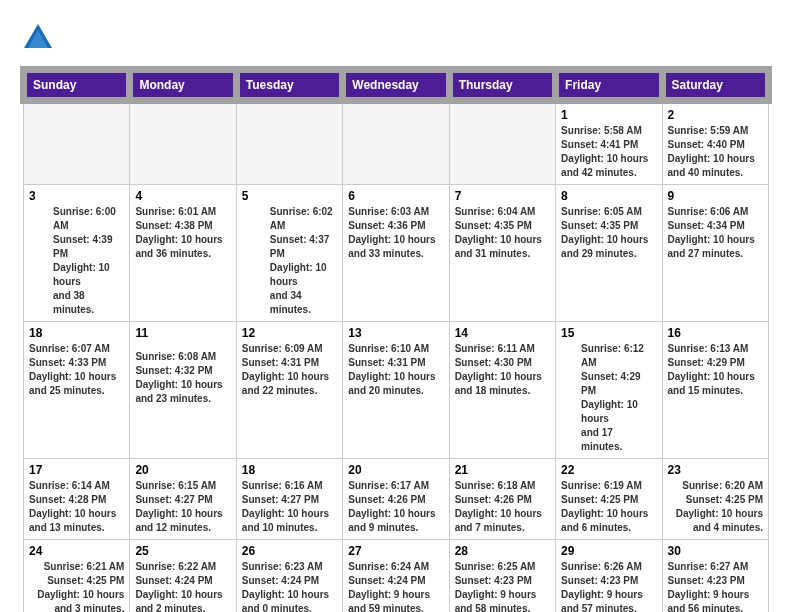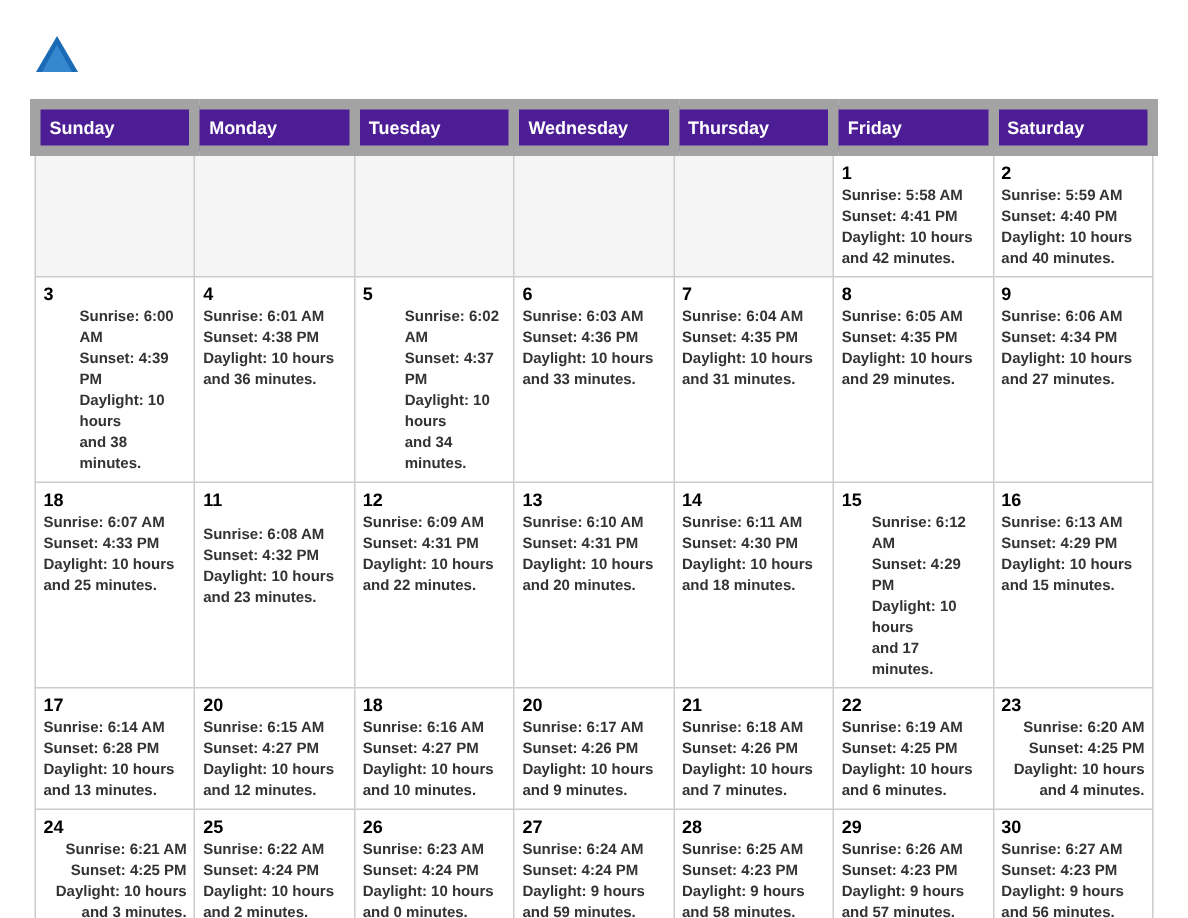--- a/index.html
+++ b/index.html
@@ -231,21 +231,21 @@
           <div class="day-info" style="white-space: pre-line;">Sunrise: 6:13 AM
 Sunset: 4:29 PM
 Daylight: 10 hours
 and 15 minutes.</div>
         </td>
       </tr>
       <tr>
         <td>
           <div class="day-num">17</div>
           <div class="day-info" style="white-space: pre-line;">Sunrise: 6:14 AM
-Sunset: 6:28 PM
+Sunset: 4:28 PM
 Daylight: 10 hours
 and 13 minutes.</div>
         </td>
         <td>
           <div class="day-num">20</div>
           <div class="day-info" style="white-space: pre-line;">Sunrise: 6:15 AM
 Sunset: 4:27 PM
 Daylight: 10 hours
 and 12 minutes.</div>
         </td>

